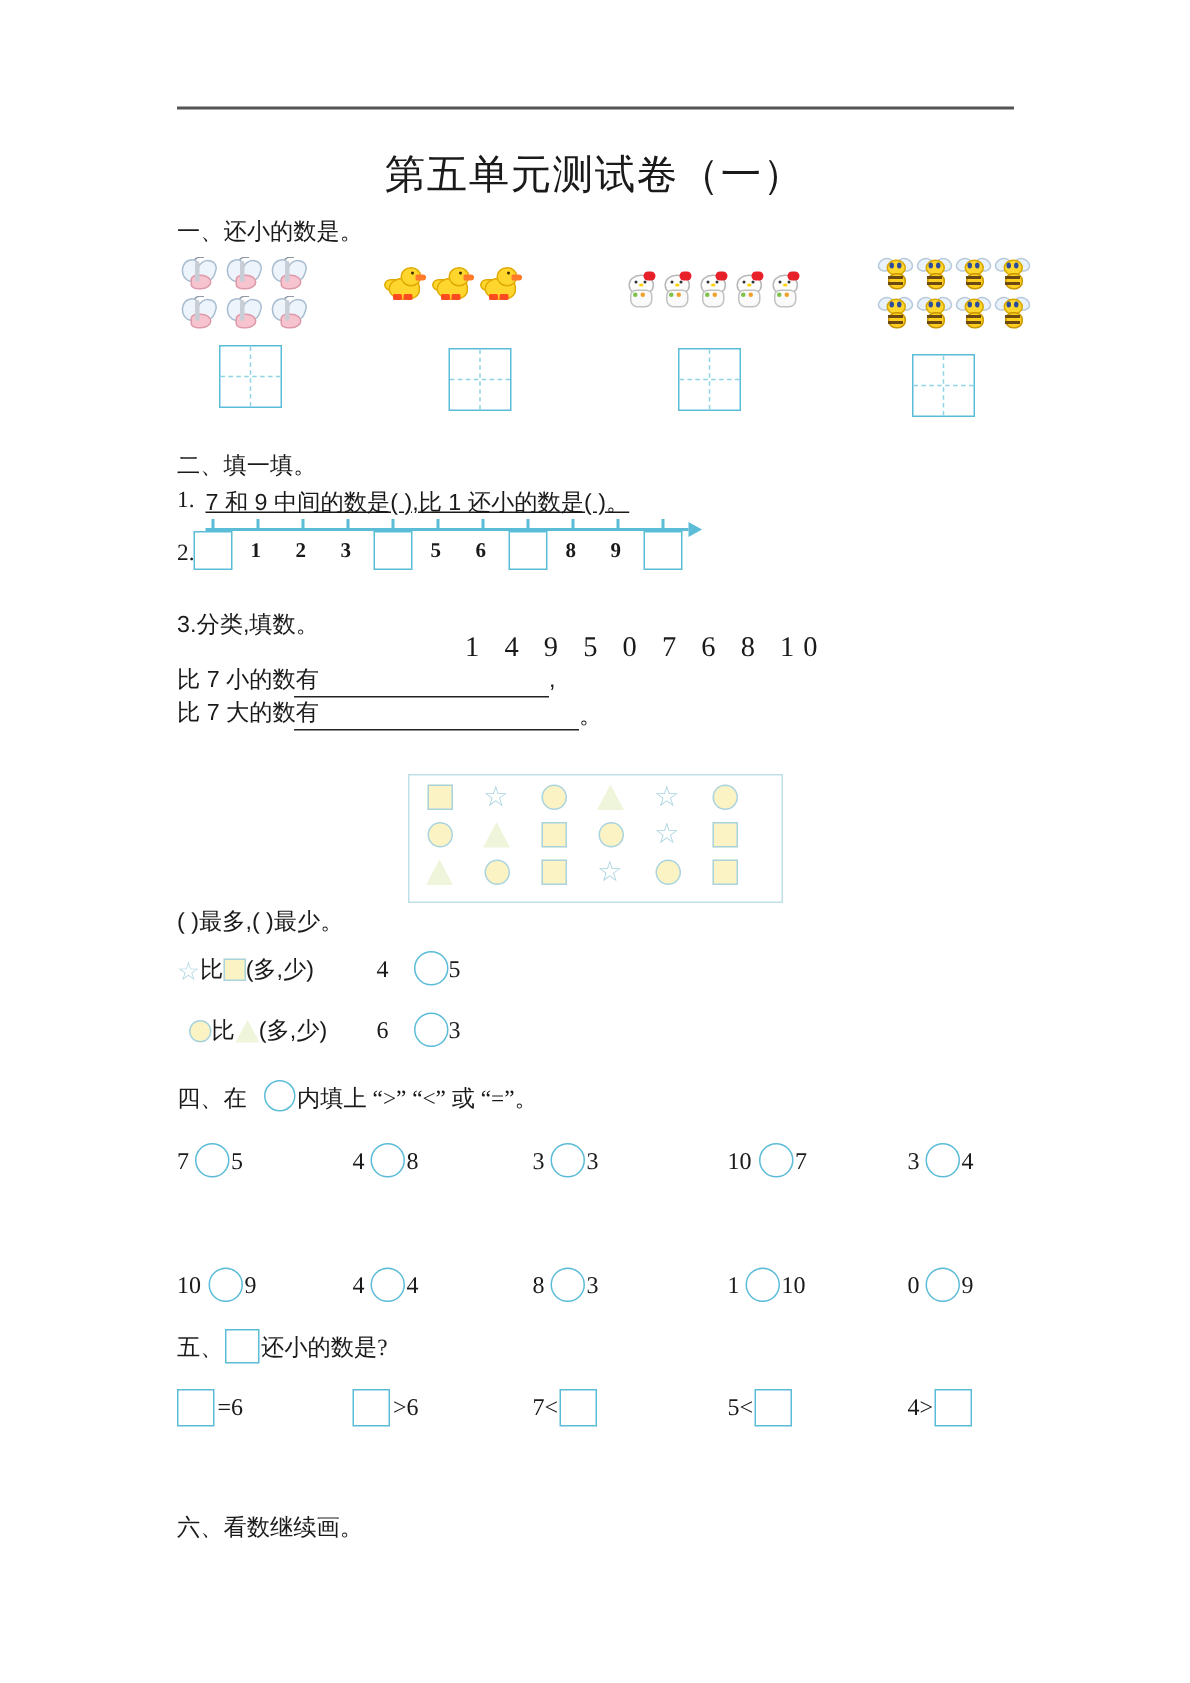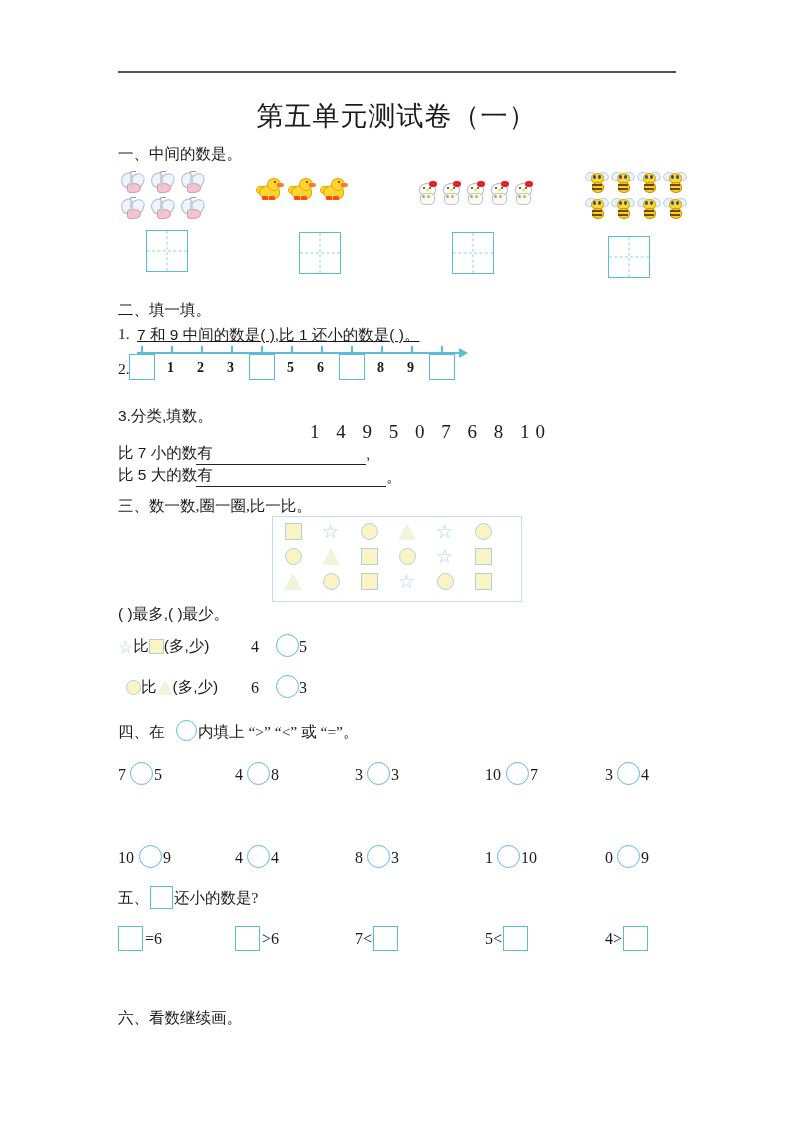--- a/index.html
+++ b/index.html
@@ -202,21 +202,21 @@
 </style>
 </head>
 <body>
 
 <div class="page">
 
   <div class="top-rule"></div>
 
   <div class="doc-title">第五单元测试卷（一）</div>
 
-  <div class="sec-head" style="left:118px; top:144px;">一、中间的数是。</div>
+  <div class="sec-head" style="left:118px; top:144px;">一、还小的数是。</div>
 
   <div class="pic-group" id="g-butterflies" style="left:118px; top:170px;">
       <div class="pic-row">
         <div class="sprite">
           <div class="bf-ant"></div>
           <div class="bf-wingL"></div>
           <div class="bf-wingR"></div>
           <div class="bf-low"></div>
           <div class="bf-body"></div>
         </div>
@@ -484,25 +484,24 @@
   <div class="sub-head" style="left:118px; top:406px;">
     <span>3.</span><span>分类,填数。</span>
   </div>
 
   <div class="serif-line" id="s2-numbers" style="left:310px; top:421px; font-size:19px; letter-spacing:6px;">1 4 9 5 0 7 6 8 10</div>
 
   <div class="sub-head" style="left:118px; top:443px;">比 7 小的数有</div>
   <div class="fill-line" style="left:196px; top:464px; width:170px;"></div>
   <div class="sub-head" style="left:366px; top:445px;">,</div>
 
-  <div class="sub-head" style="left:118px; top:465px;">比 5 大的数有</div>
+  <div class="sub-head" style="left:118px; top:465px;">比 7 大的数有</div>
   <div class="fill-line" style="left:196px; top:486px; width:190px;"></div>
   <div class="sub-head" style="left:386px; top:467px;">。</div>
 
-  <div class="sec-head" style="left:118px; top:496px;">三、数一数,圈一圈,比一比。</div>
 
   <div class="shape-panel" id="shape-panel">
       <div class="shape-cell" style="left:10px; top:4px;">
         <div class="sq"></div>
       </div>
       <div class="shape-cell" style="left:48px; top:4px;">
         <div class="st">☆</div>
       </div>
       <div class="shape-cell" style="left:86px; top:4px;">
         <div class="ci"></div>

